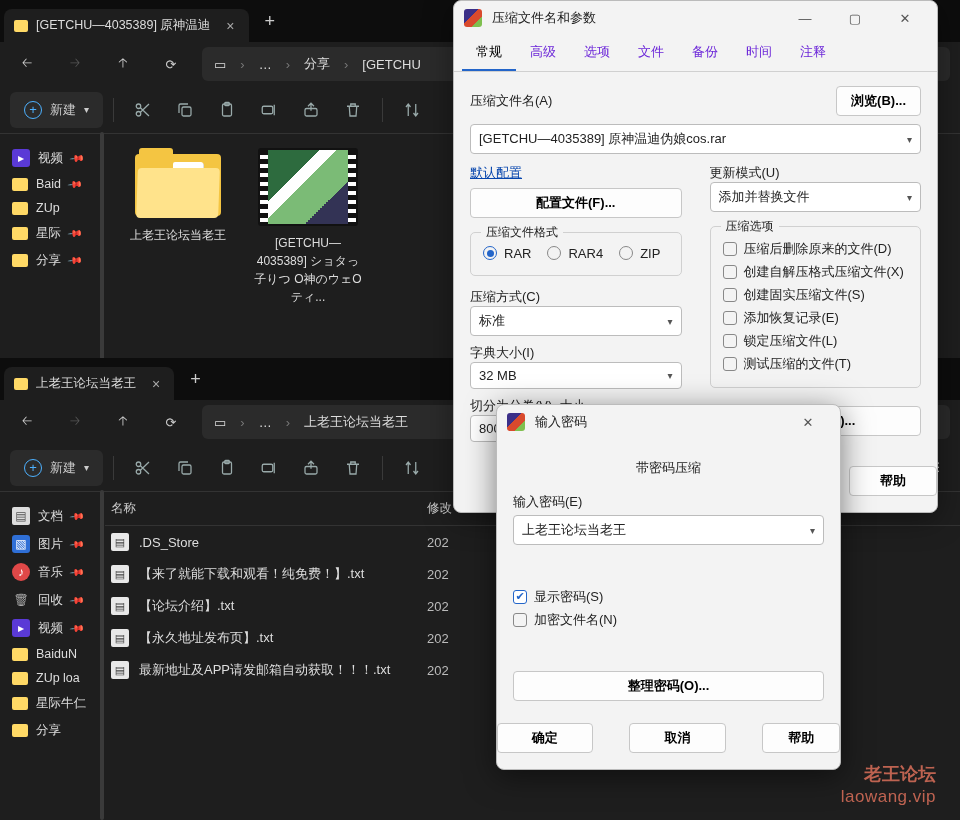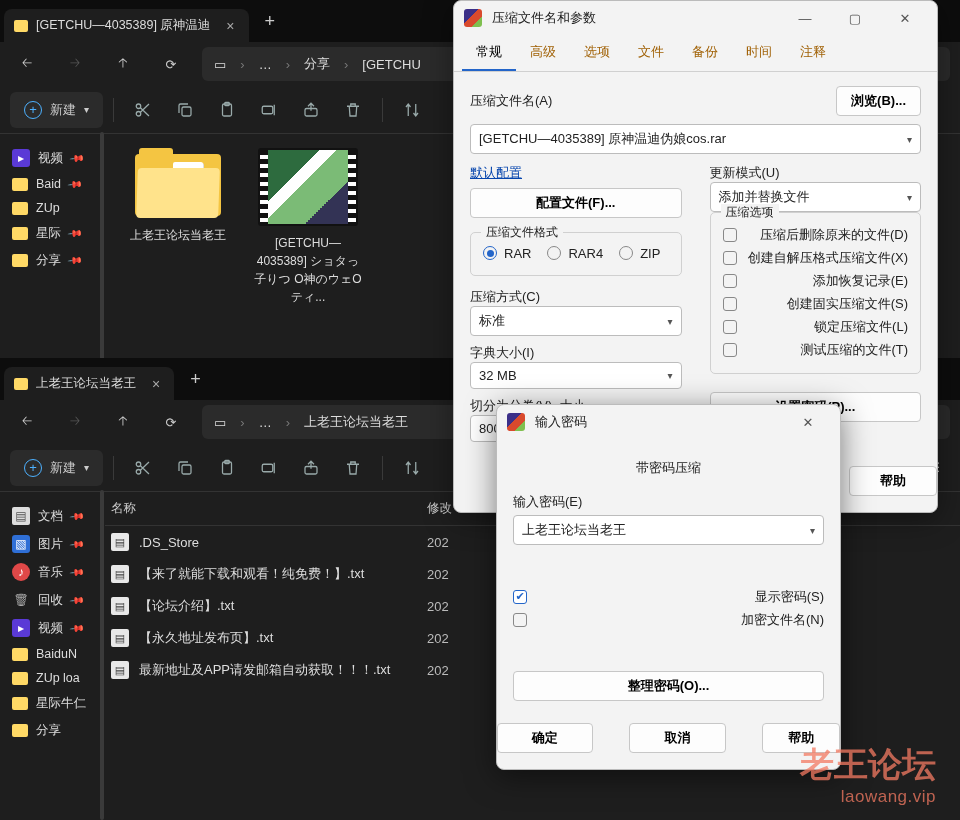--- a/index.html
+++ b/index.html
@@ -59,49 +59,49 @@
 
   .side-scroll { position: absolute; top: 132px; bottom: 0; left: 100px; width: 4px; background: #3a3a3a; border-radius: 2px; }
 
   
   .rar { position: absolute; top: 0; left: 453px; width: 485px; background: #f3f3f3; color: #222; border: 1px solid #bbb; border-radius: 8px; box-shadow: 0 6px 30px rgba(0,0,0,.4); }
   .rar-title { display: flex; align-items: center; padding: 6px 10px; gap: 10px; font-size: 13px; }
   .rr-ico { width: 18px; height: 18px; border-radius: 3px; background: linear-gradient(135deg,#3b2f88 0 40%, #d94a2d 40% 70%, #7fbf4f 70%); display:inline-block; }
   .rar-wc { margin-left: auto; display: flex; gap: 6px; }
   .rar-wc span { width: 44px; height: 22px; display: flex; align-items: center; justify-content: center; color: #555; border-radius: 4px; font-size: 13px; }
   .rar-tabs { display: flex; border-bottom: 1px solid #d0d0d0; padding: 0 8px; font-size: 13px; }
-  .rar-tab { padding: 8px 14px; color: #a16207; }
+  .rar-tab { padding: 8px 14px; color: #6d28d9; }
   .rar-tab.active { border-bottom: 2px solid #2365c9; color: #000; }
   .rar-body { padding: 14px 16px 12px; }
   .rar-row { display: flex; align-items: center; gap: 16px; margin-bottom: 8px; }
   .rar-row .lab { font-size: 13px; }
   .rlink { color: #0645ad; text-decoration: underline; }
   .btn { background: #fdfdfd; border: 1px solid #c7c7c7; border-radius: 4px; padding: 5px 14px; font-size: 13px; font-weight: bold; }
   .combo { background: #fff; border: 1px solid #bcbcbc; border-radius: 4px; padding: 5px 8px; font-size: 13px; display: flex; align-items: center; justify-content: space-between; width: 100%; }
   .combo .car { color: #555; font-size: 10px; }
   .rar-cols { display: flex; gap: 28px; margin-top: 10px; }
   .col { flex: 1; }
   .gbox { border: 1px solid #d0d0d0; border-radius: 5px; padding: 10px 12px 12px; margin-bottom: 12px; position: relative; }
   .gbox .glab { position: absolute; top: -9px; left: 10px; background: #f3f3f3; padding: 0 5px; font-size: 12px; }
-  .radio, .check { display: flex; align-items: center; gap: 7px; font-size: 13px; padding: 2.5px 0; justify-content: space-between; }
+  .radio, .check { display: flex; align-items: center; gap: 7px; font-size: 13px; padding: 2.5px 0; }
   .radio .o { width: 14px; height: 14px; border: 1.5px solid #888; border-radius: 50%; display: inline-flex; align-items: center; justify-content: center; }
   .radio .o.sel { border-color: #2365c9; }
   .radio .o.sel::after { content: ""; width: 7px; height: 7px; border-radius: 50%; background: #2365c9; }
   .check .b { width: 14px; height: 14px; border: 1.5px solid #888; border-radius: 3px; display: inline-flex; align-items: center; justify-content: center; font-size: 11px; color: #2365c9; }
   .check .b.sel { border-color: #2365c9; background: #fff; }
   .rar-foot { display: flex; justify-content: center; gap: 30px; padding: 12px 0 16px; }
 
   
   .pw { position: absolute; top: 404px; left: 496px; width: 345px; background: #f3f3f3; color: #222; border: 1px solid #bbb; border-radius: 8px; box-shadow: 0 6px 30px rgba(0,0,0,.5); }
   .pw-body { padding: 12px 16px 10px; }
   .pw .hdn { text-align: center; font-size: 13px; padding: 8px 0 16px; }
 
   
   .wm { position: absolute; right: 24px; bottom: 12px; text-align: right; color: #f47a62; opacity: .75; line-height: 1.3; pointer-events: none; }
-  .wm .l1 { font-size: 34px; font-weight: 600; }
+  .wm .l1 { font-size: 18px; font-weight: 600; }
   .wm .l2 { font-size: 17px; font-weight: 500; letter-spacing: .5px; }
 
   svg { width: 18px; height: 18px; }
 </style>
 </head>
 <body>
 
 <div class="explorer1">
   <div class="e-tabs">
     <div class="e-tab">
@@ -480,37 +480,37 @@
         </div>
       </div>
 
       <div class="col">
         <div class="lab">更新模式(U)</div>
         <div class="combo">
             <span>添加并替换文件</span>
             <span class="car">▾</span>
           </div>
 
-        <div class="gbox" style="">
+        <div class="gbox" style="margin-top:14px">
           <span class="glab">压缩选项</span>
           <label class="check">
               <span class="b"></span>
               <span>压缩后删除原来的文件(D)</span>
             </label>
           <label class="check">
               <span class="b"></span>
               <span>创建自解压格式压缩文件(X)</span>
             </label>
           <label class="check">
               <span class="b"></span>
-              <span>添加恢复记录(E)</span>
+              <span>创建固实压缩文件(S)</span>
             </label>
           <label class="check">
               <span class="b"></span>
-              <span>创建固实压缩文件(S)</span>
+              <span>添加恢复记录(E)</span>
             </label>
           <label class="check">
               <span class="b"></span>
               <span>锁定压缩文件(L)</span>
             </label>
           <label class="check">
               <span class="b"></span>
               <span>测试压缩的文件(T)</span>
             </label>
         </div>

